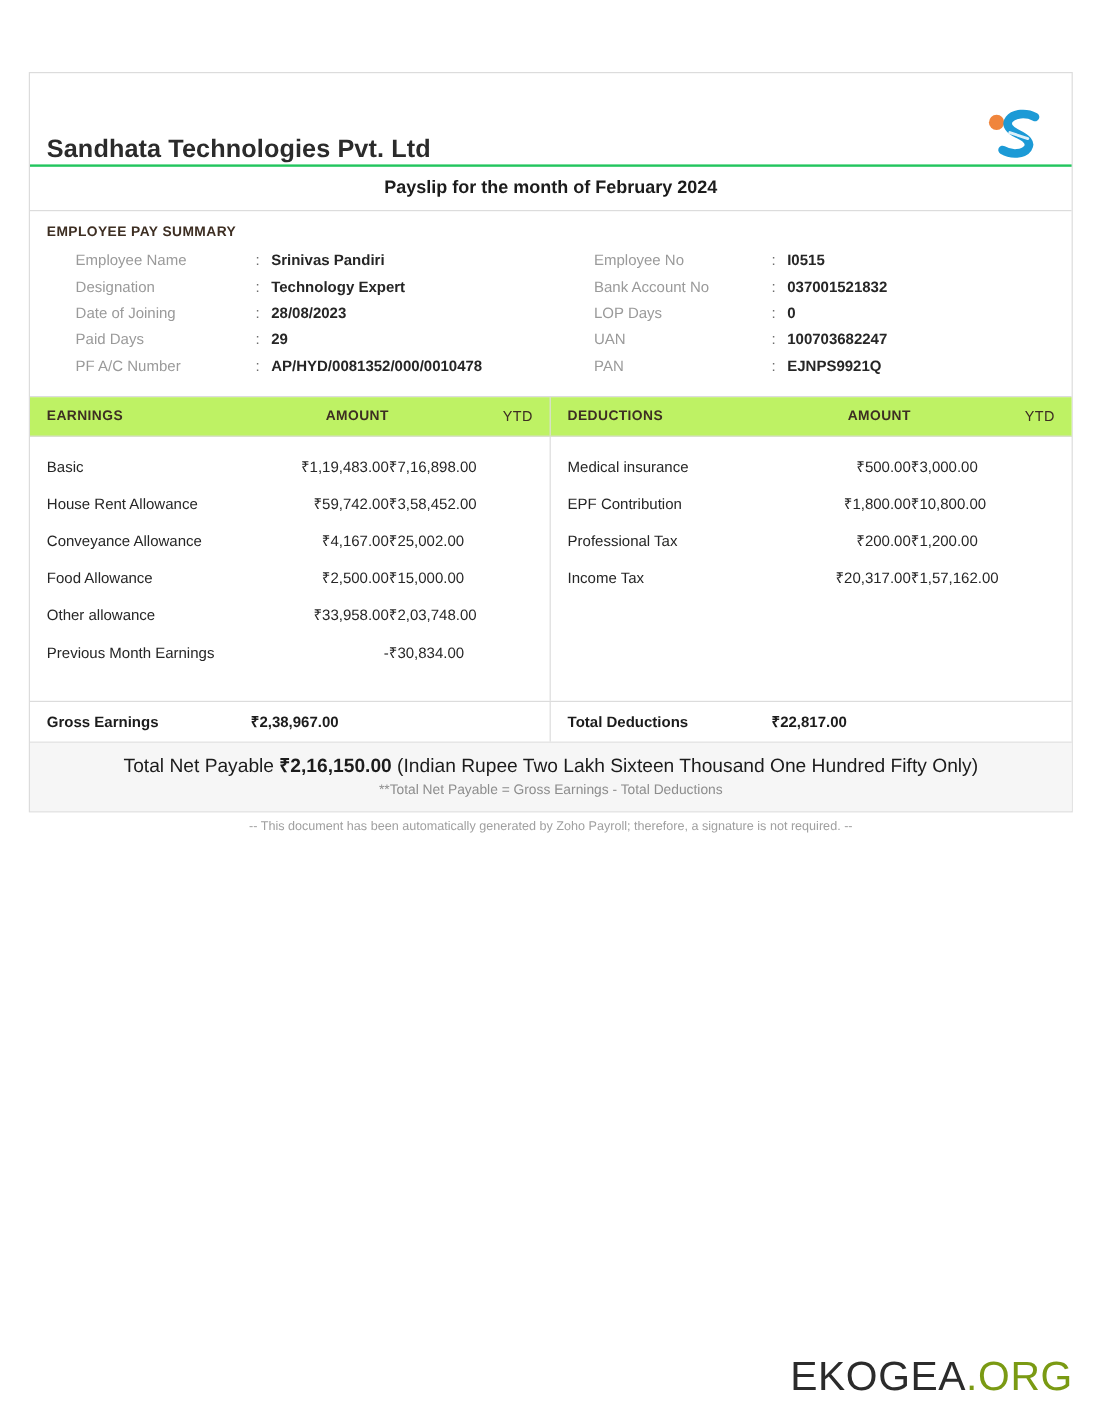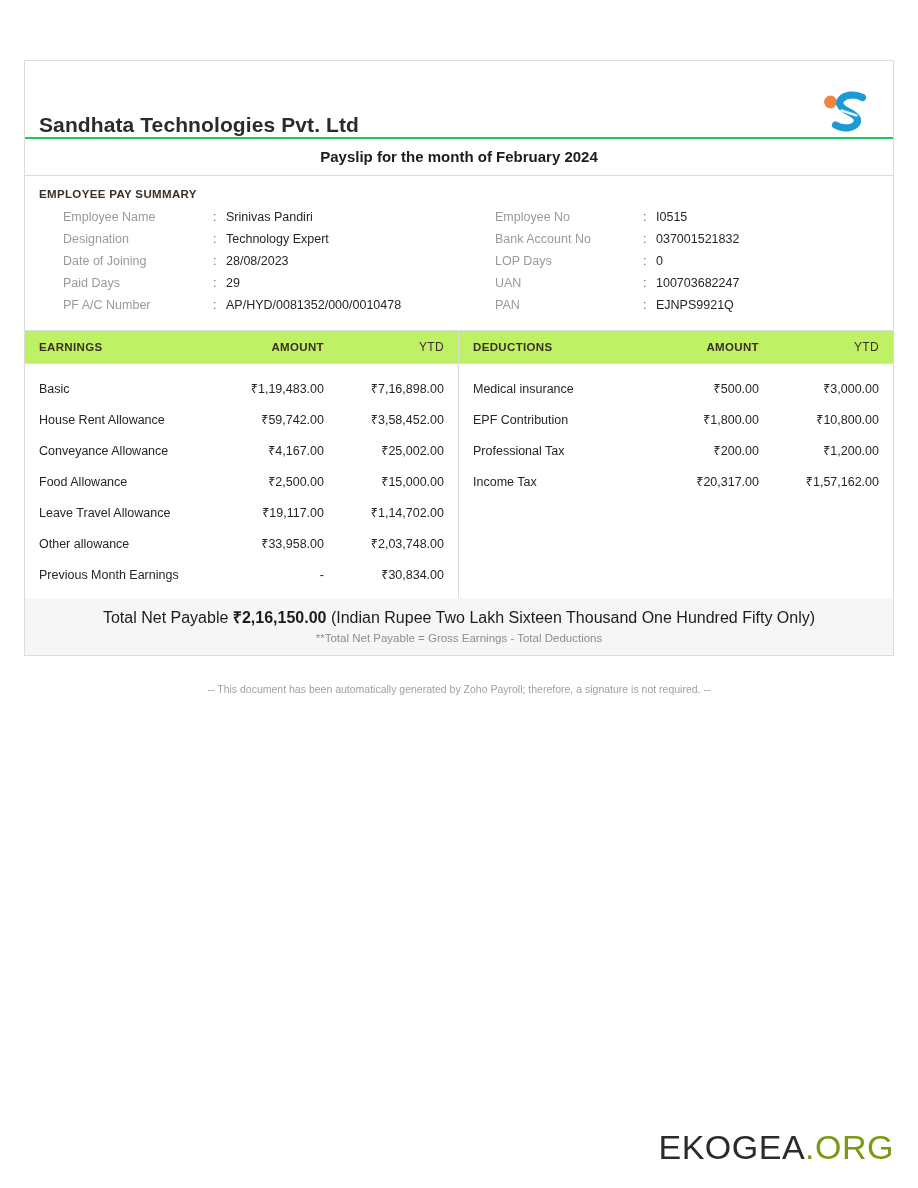--- a/index.html
+++ b/index.html
@@ -126,20 +126,21 @@
   .summary-col.right .kv .k { width: 148px; }
   .kv .sep {
     width: 13px;
     flex: none;
     font-size: 12.5px;
     color: #6d6d6d;
   }
   .kv .v {
     font-size: 12.5px;
     color: #262626;
+    font-weight: bold;
   }
 
   
   .table-head {
     display: flex;
     background: #bef264;
     border-bottom: 1px solid #dcdcdc;
   }
   .table-body {
     display: flex;
@@ -197,21 +198,20 @@
   .td-amount {
     width: 120px;
     flex: none;
     text-align: right;
     font-size: 12.5px;
     color: #262626;
   }
   .td-ytd {
     width: 120px;
     flex: none;
-    text-align: right;
     font-size: 12.5px;
     color: #262626;
   }
 
   
   .totals-row {
     display: flex;
     border-top: 1px solid #dcdcdc;
     border-bottom: 1px solid #dcdcdc;
   }
@@ -394,25 +394,20 @@
             <div class="td-label">Conveyance Allowance</div>
             <div class="td-amount">₹4,167.00</div>
             <div class="td-ytd">₹25,002.00</div>
           </div>
           <div class="tr-row">
             <div class="td-label">Food Allowance</div>
             <div class="td-amount">₹2,500.00</div>
             <div class="td-ytd">₹15,000.00</div>
           </div>
           <div class="tr-row">
-            <div class="td-label">Leave Travel Allowance</div>
-            <div class="td-amount">₹19,117.00</div>
-            <div class="td-ytd">₹1,14,702.00</div>
-          </div>
-          <div class="tr-row">
             <div class="td-label">Other allowance</div>
             <div class="td-amount">₹33,958.00</div>
             <div class="td-ytd">₹2,03,748.00</div>
           </div>
           <div class="tr-row">
             <div class="td-label">Previous Month Earnings</div>
             <div class="td-amount">-</div>
             <div class="td-ytd">₹30,834.00</div>
           </div>
         </div>
@@ -436,20 +431,30 @@
           </div>
           <div class="tr-row">
             <div class="td-label">Income Tax</div>
             <div class="td-amount">₹20,317.00</div>
             <div class="td-ytd">₹1,57,162.00</div>
           </div>
         </div>
       </div>
     </div>
 
+    <div class="totals-row">
+      <div class="total-cell left-half">
+        <div class="total-label">Gross Earnings</div>
+        <div class="total-value">₹2,38,967.00</div>
+      </div>
+      <div class="total-cell">
+        <div class="total-label">Total Deductions</div>
+        <div class="total-value">₹22,817.00</div>
+      </div>
+    </div>
 
     <div class="net-band">
       <div class="net-main"><span>Total Net Payable </span><span class="amt">₹2,16,150.00</span><span> (Indian Rupee Two Lakh Sixteen Thousand One Hundred Fifty Only)</span></div>
       <div class="net-sub">**Total Net Payable = Gross Earnings - Total Deductions</div>
     </div>
 
   </div>
 
   <div class="footer-note">-- This document has been automatically generated by Zoho Payroll; therefore, a signature is not required. --</div>
 

